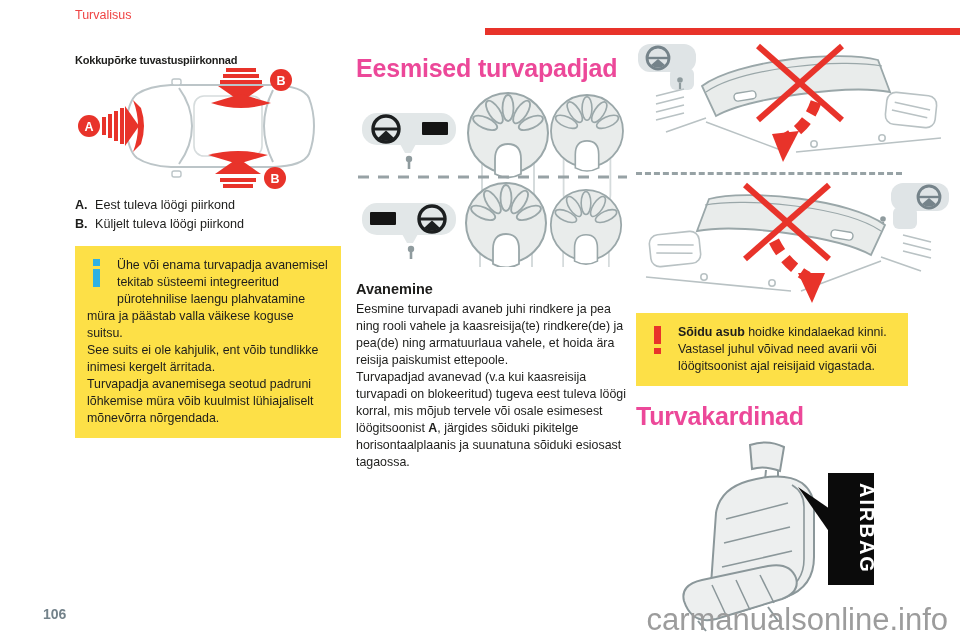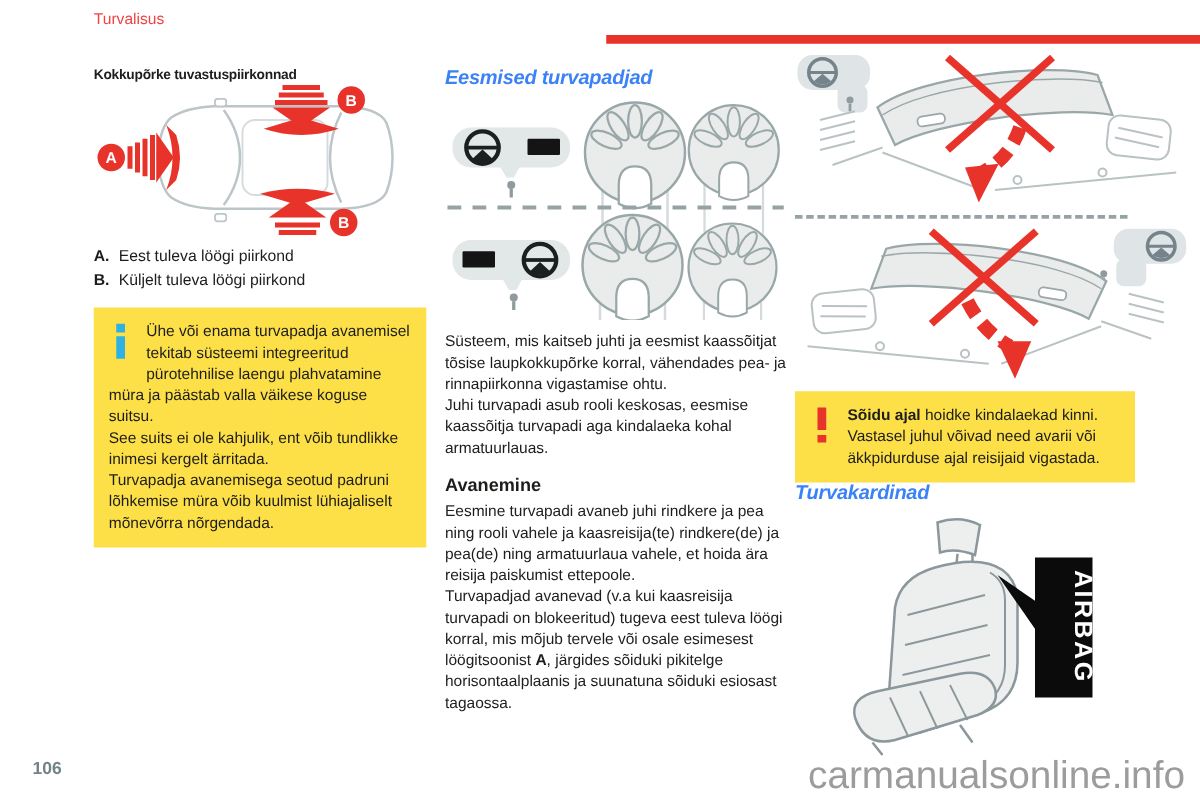--- a/index.html
+++ b/index.html
@@ -1,27 +1,27 @@
 <!DOCTYPE html>
 <html><head>
 <meta charset="utf-8">
 <style>
   html,body{margin:0;padding:0;background:#fff;}
   body{width:960px;height:640px;overflow:hidden;position:relative;
        font-family:"Liberation Sans", sans-serif;color:#1d1d1b;}
   .page{position:absolute;inset:0;background:#fff;}
   .running-header{position:absolute;left:75px;top:8px;font-size:12.5px;color:#ef4444;}
   .red-bar{position:absolute;left:485px;top:28px;width:475px;height:7px;background:#e8332a;}
-  .pageno{position:absolute;left:26px;top:606px;font-size:14px;font-weight:bold;color:#73828a;}
+  .pageno{position:absolute;left:43px;top:606px;font-size:14px;font-weight:bold;color:#73828a;}
   .watermark{position:absolute;right:12px;bottom:2px;font-size:31px;color:#9c9c9c;}
   .col{position:absolute;}
   .col-left{left:75px;top:54px;width:266px;}
   .col-mid{left:356px;top:54px;width:273px;}
   .col-right{left:636px;top:40px;width:320px;}
-  h1{font-size:16px;font-weight:bold;margin:0 0 4px 0;letter-spacing:-0.2px;color:#3b82f6;font-style:italic;}
+  h1{font-size:25px;font-weight:bold;margin:0 0 4px 0;letter-spacing:-0.2px;color:#ec4899;}
   h2{font-size:11px;font-weight:bold;margin:0;letter-spacing:-0.2px;color:#1d1d1b;}
   h3{font-size:14.5px;font-weight:bold;margin:14px 0 4px 0;color:#1d1d1b;}
   .body-text{font-size:12.4px;line-height:17px;white-space:pre-line;margin:0;}
   .legend{margin-top:6px;font-size:12.6px;line-height:19px;}
   .legend-row{display:flex;}
   .legend-key{font-weight:bold;width:20px;flex:0 0 20px;}
   .graybox{background:#fde047;padding:11px 12px;margin-top:12px;}
   .floaticon{float:left;width:30px;height:36px;position:relative;}
   .i-dot{position:absolute;left:6px;top:2px;width:7px;height:7px;background:#2fb1e3;}
   .i-stem{position:absolute;left:6px;top:12px;width:7px;height:18px;background:#2fb1e3;}
@@ -165,22 +165,20 @@
         <g fill="#8f9b9e">
           <circle cx="49" cy="46" r="3.2"></circle>
             <rect x="47.7" y="49" width="2.6" height="7"></rect>
         </g>
       </g>
 
       <use href="#bagdef" transform="translate(150,136)"></use>
       <use href="#bagdef" transform="translate(230,138) scale(0.88)"></use>
     </svg>
 
-    <p class="body-text" style="margin-top:9px">Süsteem, mis kaitseb juhti ja eesmist kaassõitjat tõsise laupkokkupõrke korral, vähendades pea- ja rinnapiirkonna vigastamise ohtu.
-Juhi turvapadi asub rooli keskosas, eesmise kaassõitja turvapadi aga kindalaeka kohal armatuurlauas.</p>
 
     <h3>Avanemine</h3>
     <p class="body-text">Eesmine turvapadi avaneb juhi rindkere ja pea ning rooli vahele ja kaasreisija(te) rindkere(de) ja pea(de) ning armatuurlaua vahele, et hoida ära reisija paiskumist ettepoole.</p>
     <p class="body-text"><span>Turvapadjad avanevad (v.a kui kaasreisija turvapadi on blokeeritud) tugeva eest tuleva löögi korral, mis mõjub tervele või osale esimesest löögitsoonist </span><span class="bold">A</span><span>, järgides sõiduki pikitelge horisontaalplaanis ja suunatuna sõiduki esiosast tagaossa.</span></p>
   </div>
 
   <div class="col col-right">
 
     <svg class="fig" width="315" height="127" viewBox="0 0 315 127">
       <g>
@@ -248,25 +246,25 @@
         <path d="M138,60 Q150,84 172,96" fill="none" stroke="#e8332a" stroke-width="11" stroke-dasharray="13 8"></path>
         <path d="M162,92 L189,92 L176,122 Z" fill="#e8332a"></path>
       </g>
     </svg>
 
     <div class="graybox" style="width:248px;margin-top:8px">
       <span class="floaticon">
         <span class="w-stem"></span>
           <span class="w-dot"></span>
       </span>
-      <p class="body-text"><span class="bold">Sõidu ajal</span><span> hoidke kindalaekad kinni.
-Vastasel juhul võivad need avarii või äkkpidurduse ajal reisijaid vigastada.</span></p>
+      <p class="body-text"><span class="bold">Sõidu asub</span><span> hoidke kindalaekad kinni.
+Vastasel juhul võivad need avarii või löögitsoonist ajal reisijaid vigastada.</span></p>
     </div>
 
-    <h1 style="">Turvakardinad</h1>
+    <h1 style="margin-top:16px">Turvakardinad</h1>
 
     <svg class="fig seat-fig" width="232" height="196" viewBox="0 0 232 196">
       <g stroke="#8b979a" stroke-width="2" fill="#edefef">
         <path d="M86,6 Q104,0 120,8 L116,32 Q100,26 88,30 Z"></path>
         <line x1="102" y1="31" x2="101" y2="41" stroke-width="2"></line>
         <line x1="114" y1="31" x2="114" y2="41" stroke-width="2"></line>
         <path d="M84,42 Q120,32 138,44 Q150,53 150,70 L150,118 Q150,148 122,158 L72,174 Q50,180 46,160 L52,74 Q56,50 84,42 Z"></path>
         <path d="M128,46 Q140,53 140,68 L140,120 Q140,144 118,153" fill="none" stroke-width="1.6"></path>
         <g fill="none" stroke-width="1.5">
           <path d="M62,80 L124,64"></path>

